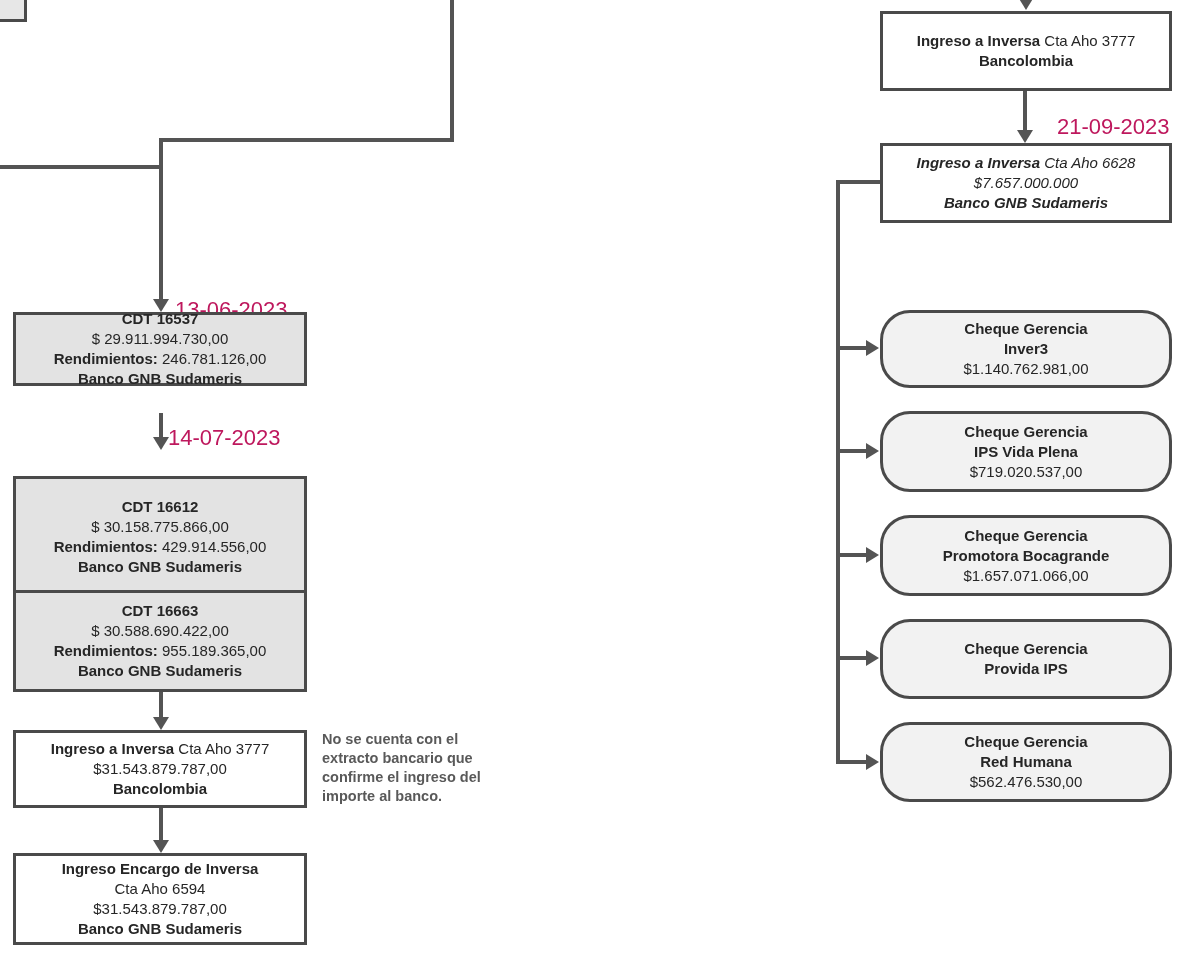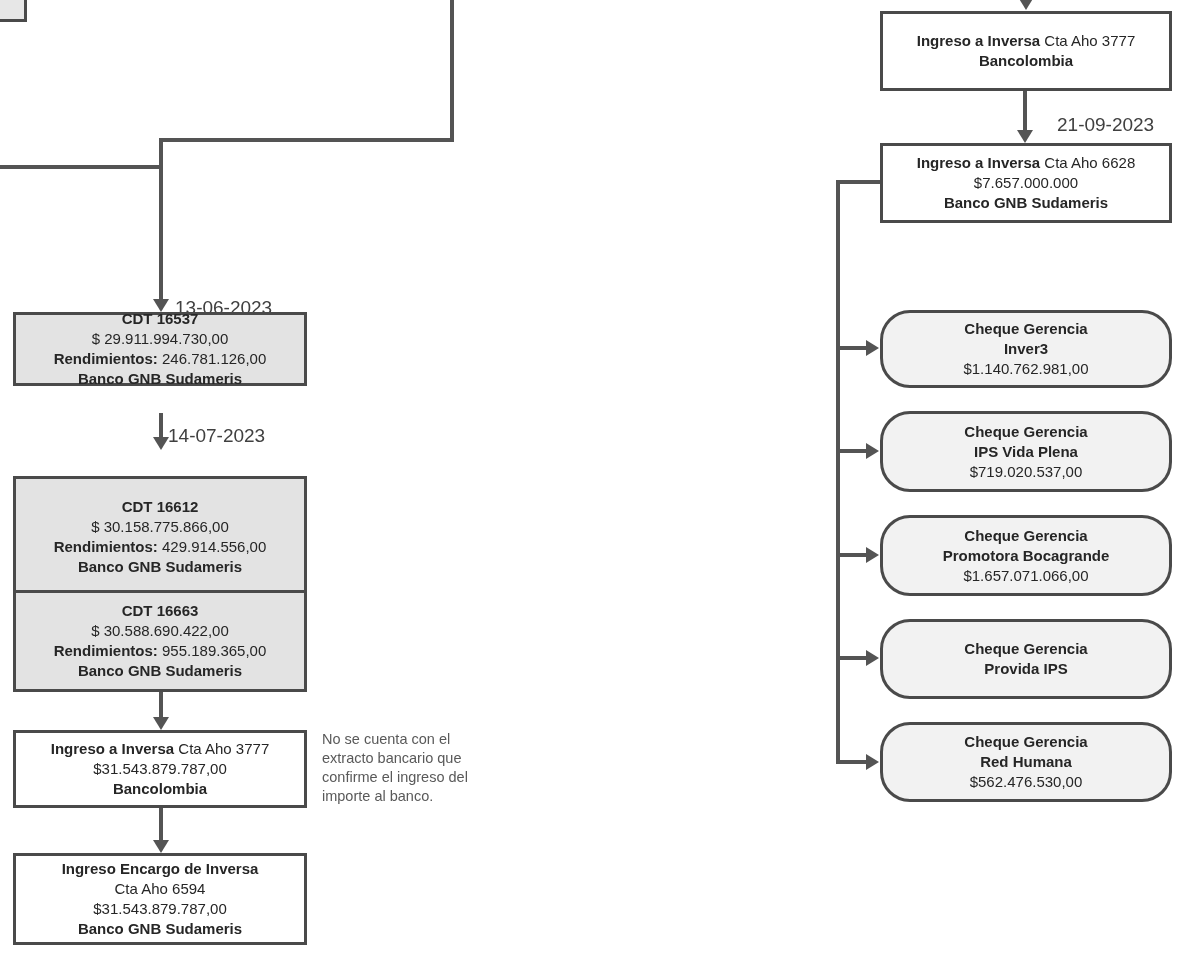--- a/index.html
+++ b/index.html
@@ -36,32 +36,33 @@
     border-top: 13px solid #545454;
   }
   .arr-right {
     position: absolute; width: 0; height: 0;
     border-top: 8px solid transparent;
     border-bottom: 8px solid transparent;
     border-left: 13px solid #545454;
   }
   .date {
     position: absolute;
-    font-size: 19px;
-    color: #404040;
+    font-size: 22px;
+    color: #be185d;
     white-space: nowrap;
   }
   .note {
     position: absolute;
     left: 322px; top: 730px;
     width: 165px;
     font-size: 14.5px;
     line-height: 19px;
     color: #595959;
     text-align: left;
+    font-weight: bold;
   }
   .partial {
     position: absolute;
     box-sizing: border-box;
     left: -45px; top: -45px;
     width: 72px; height: 67px;
     border: 3px solid #4a4a4a;
     background: #e7e7e7;
   }
 </style>
@@ -157,21 +158,21 @@
     <div>extracto bancario que</div>
     <div>confirme el ingreso del</div>
     <div>importe al banco.</div>
   </div>
 
   <div class="box" style="left:880px; top:11px; width:292px; height:80px;">
     <div><span class="b">Ingreso a Inversa</span>&nbsp;<span>Cta Aho 3777</span></div>
     <div class="b">Bancolombia</div>
   </div>
 
-  <div class="box" style="left:880px; top:143px; width:292px; height:80px;">
+  <div class="box" style="left:880px; top:143px; width:292px; height:80px;font-style:italic;">
     <div><span class="b">Ingreso a Inversa</span> <span>Cta Aho 6628</span></div>
     <div>$7.657.000.000</div>
     <div class="b">Banco GNB Sudameris</div>
   </div>
 
   <div class="box light" style="left:880px; top:310px; width:292px; height:78px;">
     <div class="b">Cheque Gerencia</div>
     <div class="b">Inver3</div>
     <div>$1.140.762.981,00</div>
   </div>

